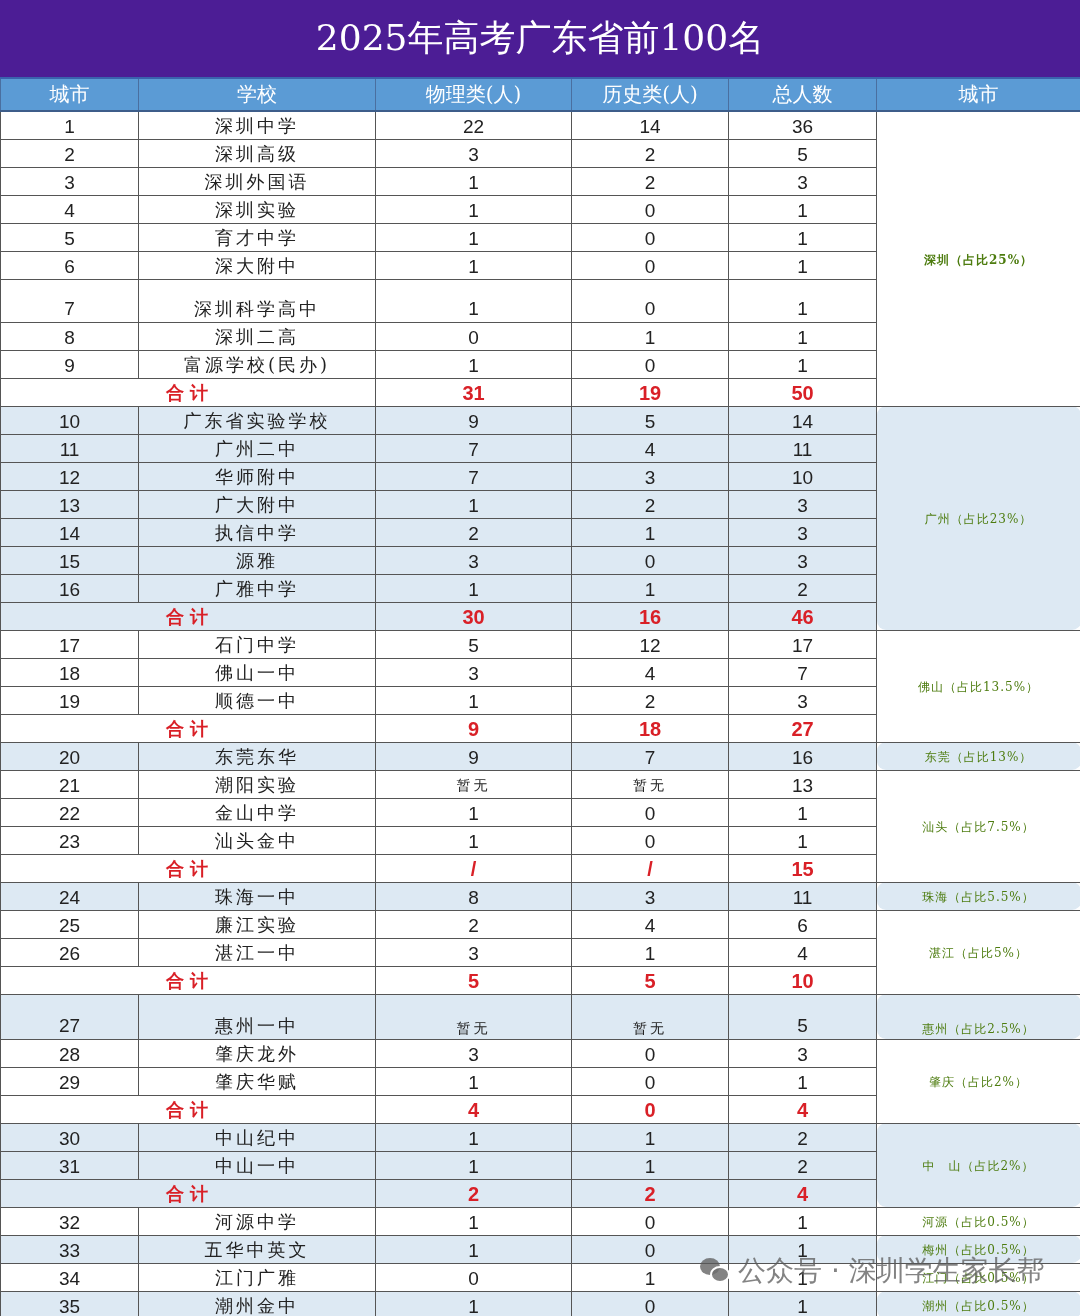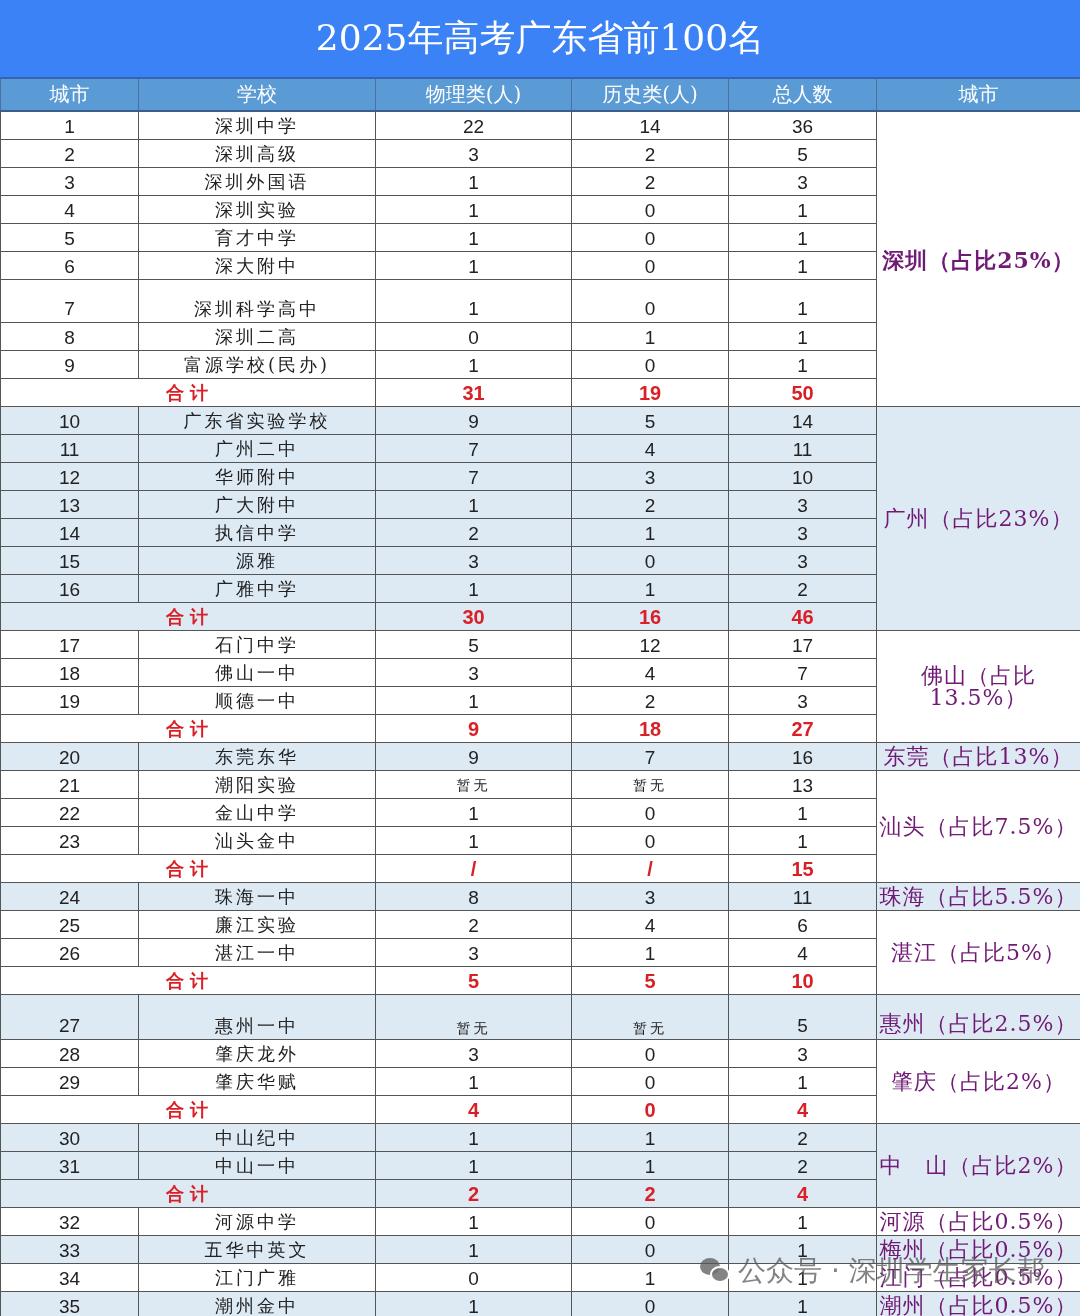--- a/index.html
+++ b/index.html
@@ -1,20 +1,20 @@
 <!DOCTYPE html>
 <html><head>
 <meta charset="utf-8">
 <style>
   * { box-sizing: border-box; margin: 0; padding: 0; }
   html, body { width: 1080px; height: 1316px; overflow: hidden; background: #ffffff; }
   body { font-family: "DejaVu Sans", "Liberation Sans", sans-serif; color: #222; position: relative; }
   .title {
     position: absolute; left: 0; top: 0; width: 1080px; height: 79px;
-    background: #3b82f6; color: #ffffff; font-family: "DejaVu Serif", "Liberation Serif", serif;
+    background: #4c1d95; color: #ffffff; font-family: "DejaVu Serif", "Liberation Serif", serif;
     font-size: 36px; display: flex; align-items: center; justify-content: center;
     border-bottom: 2px solid #3a63ad; letter-spacing: 0px;
   }
   table {
     position: absolute; left: 0; top: 79px; width: 1080px;
     border-collapse: collapse; table-layout: fixed;
   }
   col.c1 { width: 138px; } col.c2 { width: 237px; } col.c3 { width: 196px; }
   col.c4 { width: 157px; } col.c5 { width: 148px; } col.c6 { width: 204px; }
   th {
@@ -26,21 +26,21 @@
     height: 28px; text-align: center; font-size: 19px; border: 1px solid #555;
     font-family: "Liberation Sans", "DejaVu Sans", sans-serif; line-height: 1;
     padding-top: 2px;
   }
   td.school { font-family: "DejaVu Serif", "Liberation Serif", serif; letter-spacing: 3px; font-size: 18px; }
   td.na { font-family: "DejaVu Serif", "Liberation Serif", serif; font-size: 14px; letter-spacing: 3px; }
   tr.blue td { background: #dde9f3; }
   tr.white td { background: #ffffff; }
   tr.sum td { color: #d92027; font-weight: bold; font-size: 20px; }
   tr.sum td.sum-label { font-family: "DejaVu Sans", sans-serif; letter-spacing: 6px; font-size: 18px; text-align: left; padding-left: 165px; margin-left: 28px; }
-  td.city { font-family: "DejaVu Serif", "Liberation Serif", serif; font-size: 22px; letter-spacing: 1px; color: #701a75; font-weight: normal; }
+  td.city { font-family: "DejaVu Serif", "Liberation Serif", serif; font-size: 12px; letter-spacing: 1px; color: #4d7c0f; font-weight: normal; border-radius: 9px; }
   td.city.bold { font-weight: bold; }
   tr.tall td { height: 43px; vertical-align: bottom; padding-bottom: 4px; }
   tr.tall2 td { height: 45px; vertical-align: bottom; padding-bottom: 4px; }
   td.city-cell { vertical-align: middle !important; padding-bottom: 0 !important; }
   .watermark {
     position: absolute; left: 700px; top: 1252px; height: 38px;
     display: flex; align-items: center; gap: 8px;
     color: rgba(90,90,90,0.75); font-size: 28px; pointer-events: none;
     font-family: "DejaVu Sans", sans-serif;
   }

